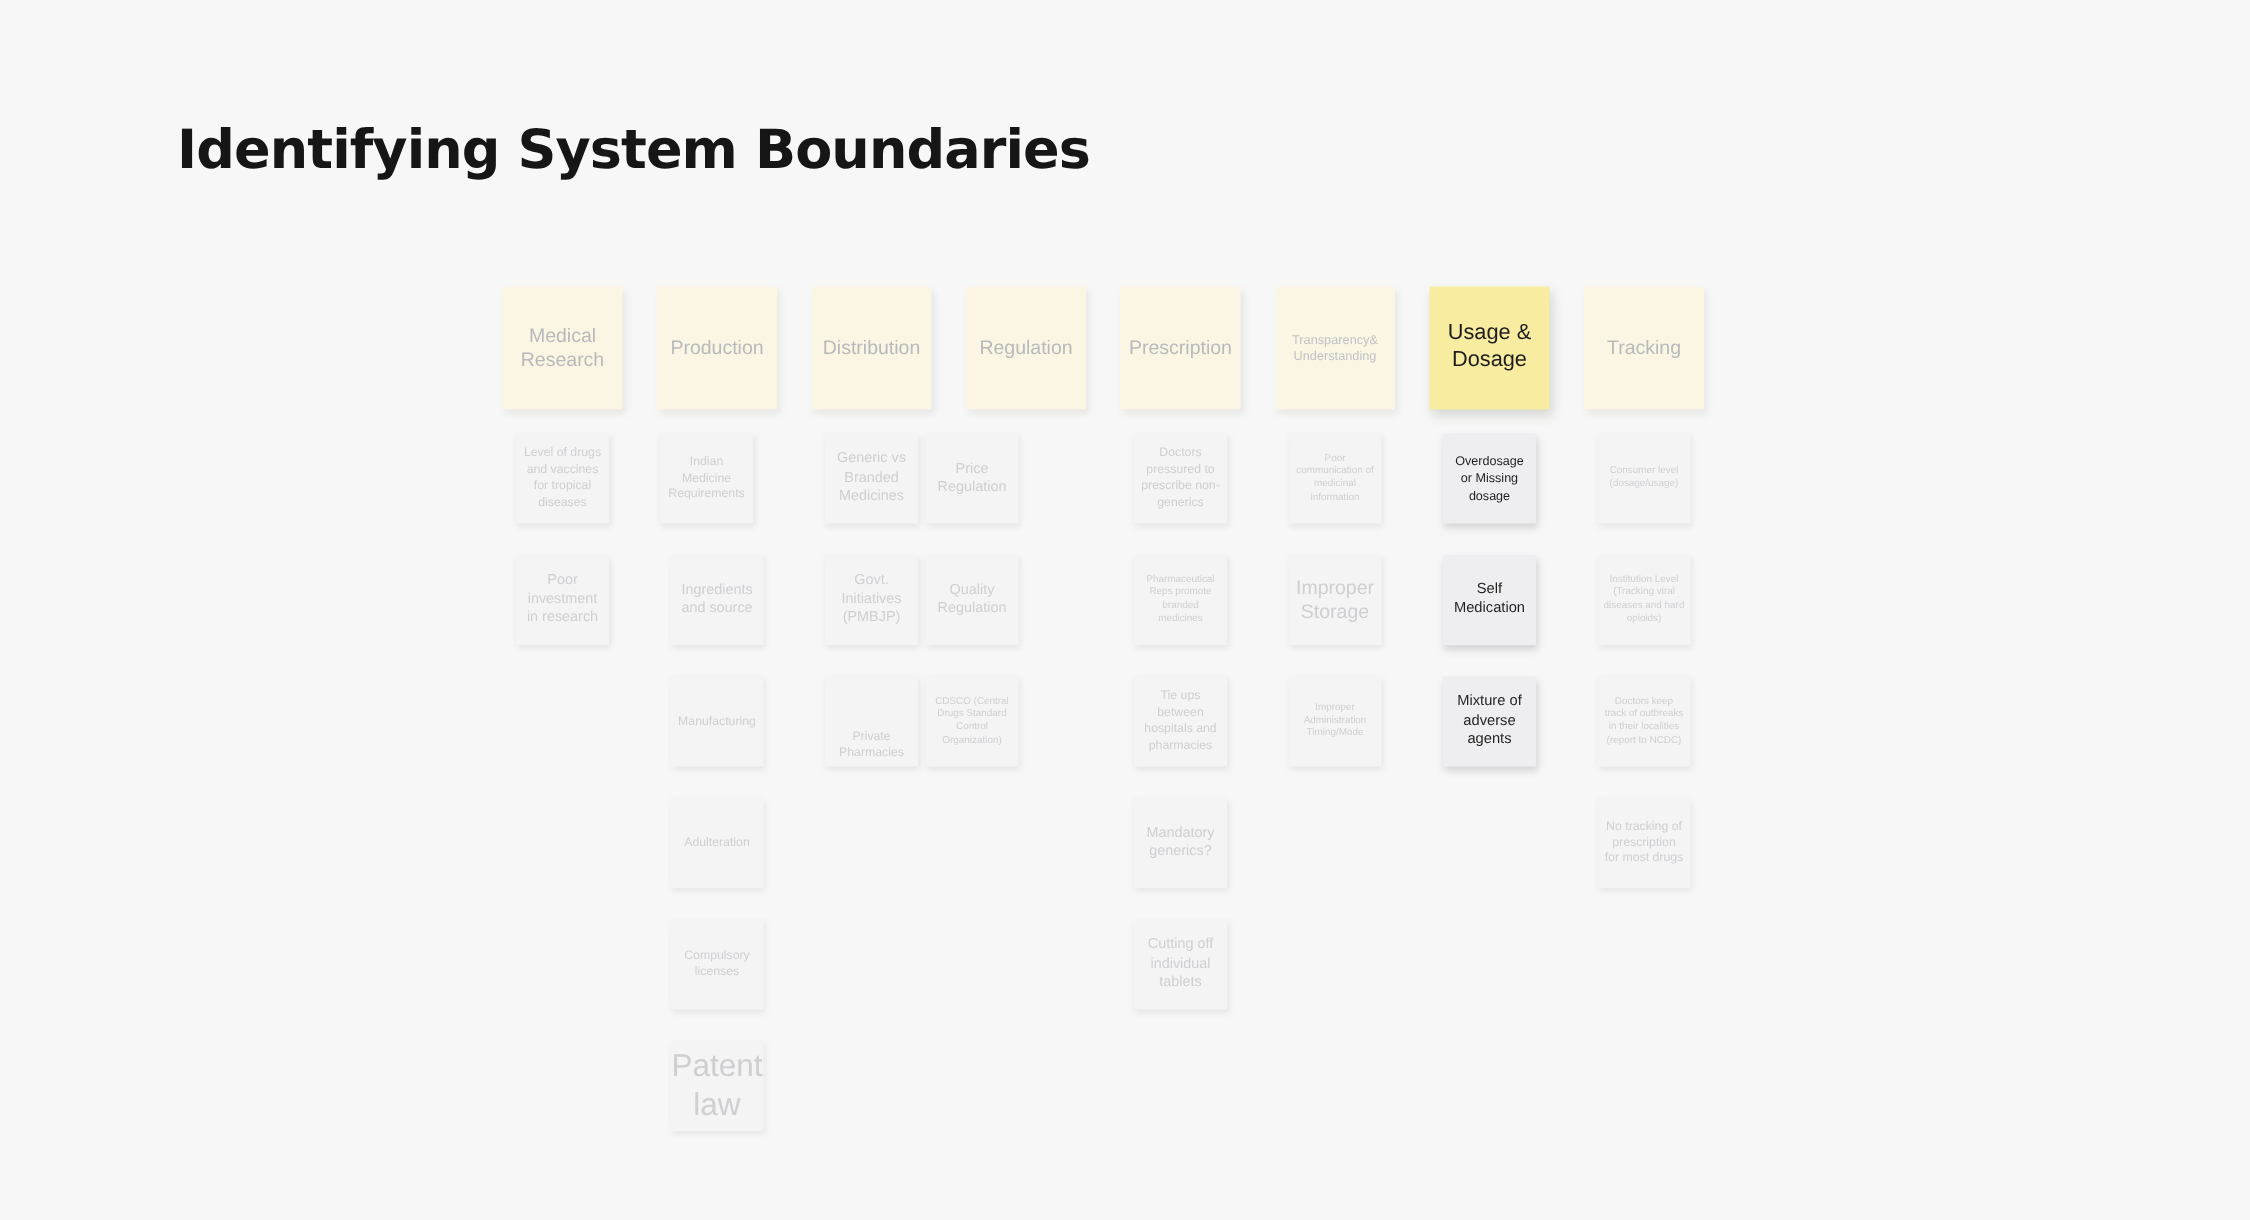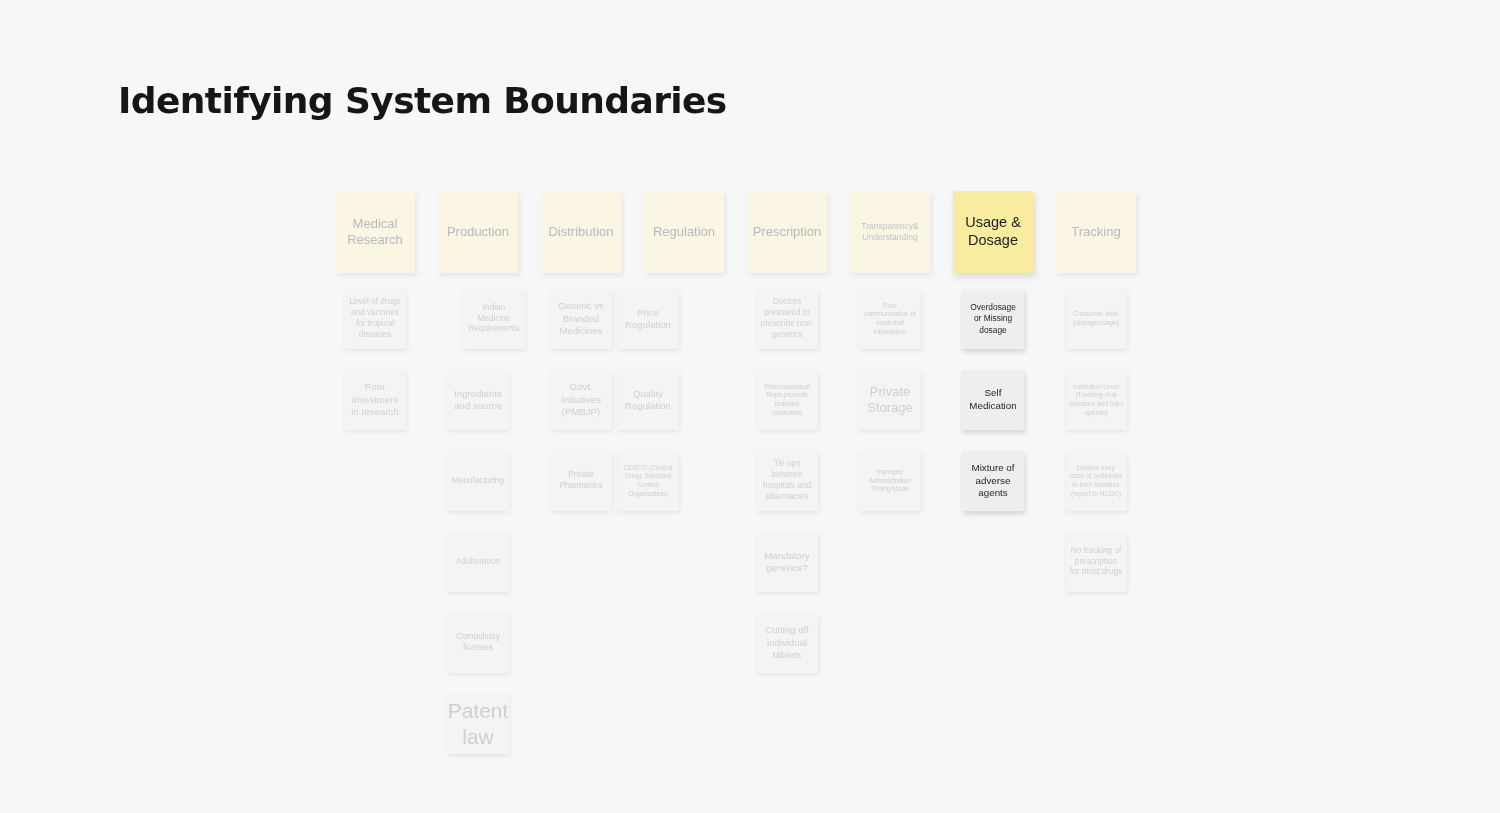--- a/index.html
+++ b/index.html
@@ -119,21 +119,21 @@
           <span class="card-text">Level of drugs and vaccines for tropical diseases</span>
         </div>
         <div class="card s-lg" style="top: 179px; left: 9px;">
           <span class="card-text">Poor investment in research</span>
         </div>
       </div>
       <div class="column" style="left: 438px;">
         <div class="header-note">
           <span class="card-text">Production</span>
         </div>
-        <div class="card s-md" style="top: 98px; left: 25px;">
+        <div class="card s-md" style="top: 98px; left: 2px;">
           <span class="card-text">Indian Medicine Requirements</span>
         </div>
         <div class="card s-lg" style="top: 179px; left: 9px;">
           <span class="card-text">Ingredients and source</span>
         </div>
         <div class="card s-md" style="top: 260px; left: 9px;">
           <span class="card-text">Manufacturing</span>
         </div>
         <div class="card s-md" style="top: 341px; left: 9px;">
           <span class="card-text">Adulteration</span>
@@ -148,21 +148,21 @@
       <div class="column" style="left: 541px;">
         <div class="header-note">
           <span class="card-text">Distribution</span>
         </div>
         <div class="card s-lg" style="top: 98px; left: 9px;">
           <span class="card-text">Generic vs Branded Medicines</span>
         </div>
         <div class="card s-lg" style="top: 179px; left: 9px; justify-content: center;">
           <span class="card-text">Govt. Initiatives (PMBJP)</span>
         </div>
-        <div class="card s-md" style="top: 260px; left: 9px;">
+        <div class="card s-md" style="top: 260px; left: 9px; align-items: flex-end;">
           <span class="card-text">Private Pharmacies</span>
         </div>
       </div>
       <div class="column" style="left: 608px; padding-left: 36px;">
         <div class="header-note">
           <span class="card-text">Regulation</span>
         </div>
         <div class="card s-lg" style="top: 98px; left: 9px;">
           <span class="card-text">Price Regulation</span>
         </div>
@@ -194,21 +194,21 @@
         </div>
       </div>
       <div class="column" style="left: 850px;">
         <div class="header-note tiny">
           <span class="card-text">Transparency&amp; Understanding</span>
         </div>
         <div class="card s-sm" style="top: 98px; left: 9px;">
           <span class="card-text">Poor communication of medicinal information</span>
         </div>
         <div class="card s-xl" style="top: 179px; left: 9px;">
-          <span class="card-text">Private Storage</span>
+          <span class="card-text">Improper Storage</span>
         </div>
         <div class="card s-sm" style="top: 260px; left: 9px;">
           <span class="card-text">Improper Administration Timing/Mode</span>
         </div>
       </div>
       <div class="column" style="left: 953px;">
         <div class="header-note active">
           <span class="card-text">Usage &amp; Dosage</span>
         </div>
         <div class="card s-md active" style="top: 98px; left: 9px;">

